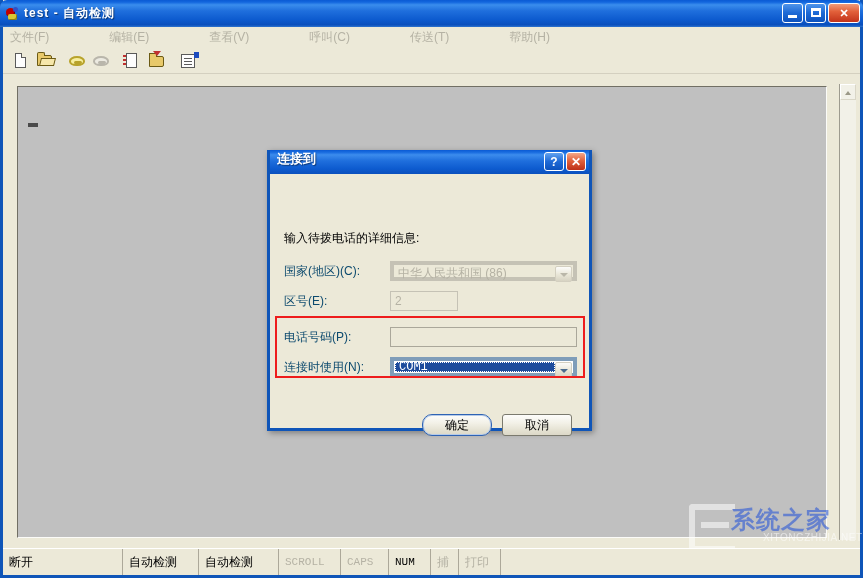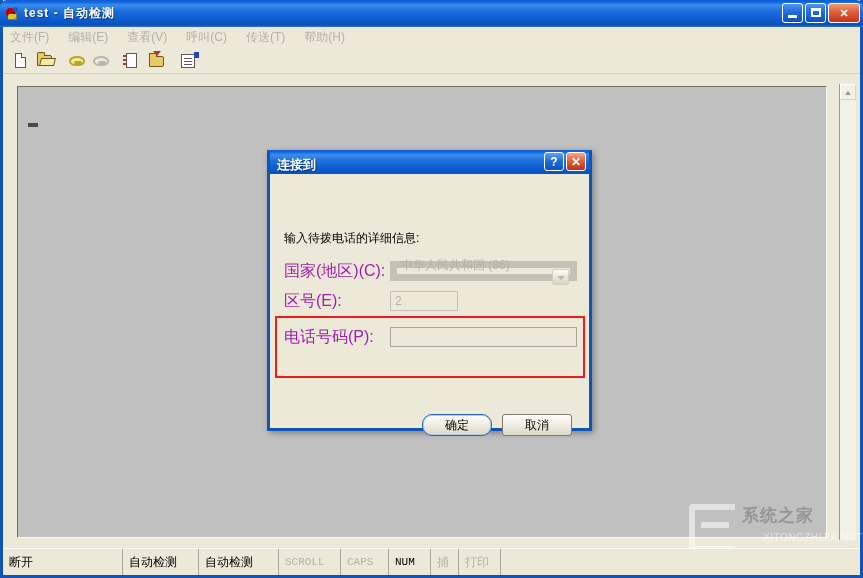--- a/index.html
+++ b/index.html
@@ -125,20 +125,21 @@
   
   .menubar {
     position: absolute;
     left: 3px; top: 27px;
     width: 857px; height: 21px;
     background: #ece9d8;
     display: flex;
     align-items: center;
     padding-left: 7px;
     box-sizing: border-box;
+    gap: 41px;
   }
   .menu-item {
     font-size: 12px;
     color: #b5b2a4;
     padding: 2px 9px 2px 0;
     margin-right: 10px;
     white-space: nowrap;
     cursor: default;
   }
 
@@ -385,24 +386,24 @@
   }
   .wm-logo:after {
     content: "";
     position: absolute;
     left: 6px; top: 12px;
     width: 28px; height: 6px;
     background: #ffffff;
   }
   .wm-text {
     position: absolute;
-    left: 57px; top: 2px;
-    font-size: 17px;
+    left: 46px; top: 2px;
+    font-size: 24px;
     font-weight: bold;
-    color: #737373;
+    color: #1d4ed8;
     letter-spacing: 1px;
     white-space: nowrap;
   }
   .wm-sub {
     position: absolute;
     left: 78px; top: 30px;
     font-size: 10px;
     color: #ffffff;
     letter-spacing: .5px;
     white-space: nowrap;
@@ -420,21 +421,21 @@
     box-shadow: 2px 2px 6px rgba(0,0,0,.35);
   }
   .dlg-title {
     position: absolute;
     left: 0; top: 0;
     width: 319px; height: 24px;
     background: linear-gradient(to bottom,
       #0a5ad4 0%, #1a6de0 10%, #3c8ced 20%,
       #1f6fdd 45%, #0d5bcf 78%, #0b50bd 100%);
     display: flex;
-    align-items: flex-end;
+    align-items: flex-start;
     padding-left: 7px;
     box-sizing: border-box;
   }
   .dlg-title-text {
     color: #ffffff;
     font-size: 13px;
     font-weight: bold;
     text-shadow: 1px 1px 1px rgba(0,0,0,.45);
     white-space: nowrap;
   }
@@ -536,35 +537,35 @@
     width: 293px;
     display: flex;
     align-items: center;
   }
   .field-row.r-country { top: 86px; }
   .field-row.r-area    { top: 116px; }
   .field-row.r-phone   { top: 152px; }
   .field-row.r-connect { top: 182px; }
 
   .fl {
-    font-size: 16px;
-    color: #a21caf;
+    font-size: 12px;
+    color: #0c4a6e;
     width: 106px;
     flex: 0 0 auto;
     white-space: nowrap;
   }
 
   .combo {
     position: relative;
     height: 20px;
     box-sizing: border-box;
-    border: 7px solid #7f1d1d;
+    border: 4px solid #7f1d1d;
     background: #ffffff;
     display: flex;
-    align-items: flex-end;
+    align-items: flex-start;
     cursor: pointer;
   }
   .combo.disabled {
     border-color: #c5c2b5;
     background: #ece9d8;
     cursor: default;
   }
   .combo .val {
     font-size: 12px;
     color: #000000;
@@ -791,20 +792,29 @@
       <div class="field-row r-area">
         <span class="fl">区号(E):</span>
         <span class="textinput t-area">2</span>
       </div>
 
       <div class="field-row r-phone">
         <span class="fl">电话号码(P):</span>
         <span class="textinput t-phone" placeholder=""></span>
       </div>
 
+      <div class="field-row r-connect">
+        <span class="fl">连接时使用(N):</span>
+        <span class="combo c-connect">
+          <span class="sel-fill">
+            <span>COM1</span>
+          </span>
+          <span class="arrow"></span>
+        </span>
+      </div>
 
       <div class="redbox"></div>
 
       <div class="dlg-footer">
         <span class="btn default">确定</span>
         <span class="btn">取消</span>
       </div>
     </div>
   </div>
 </div>

